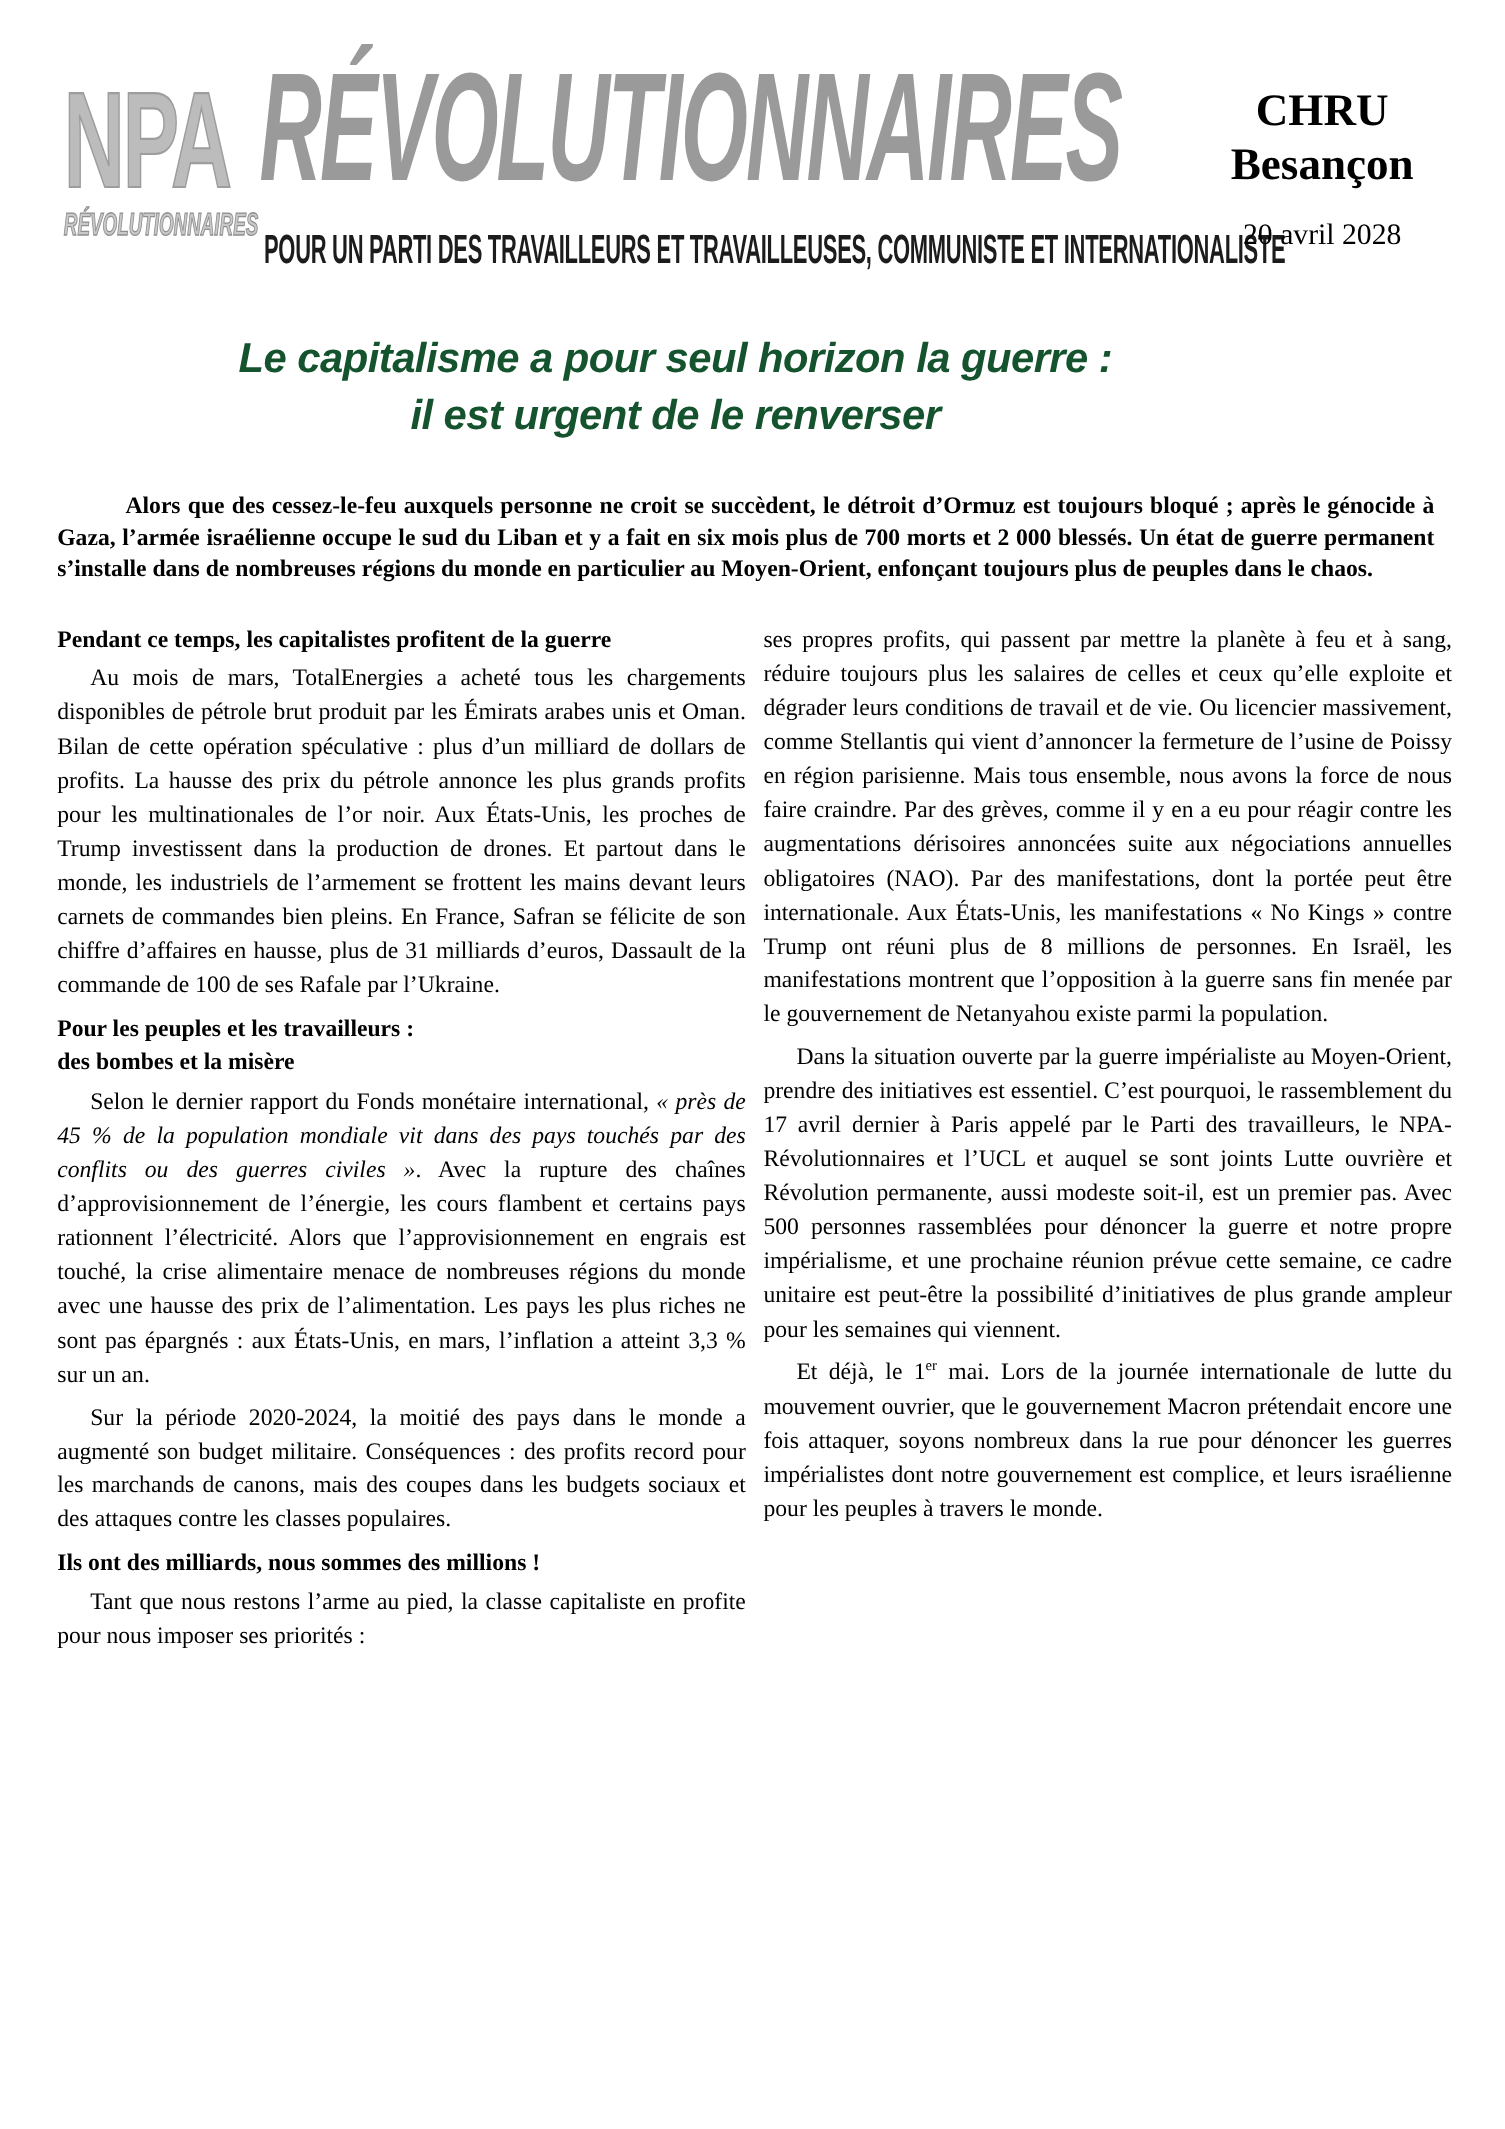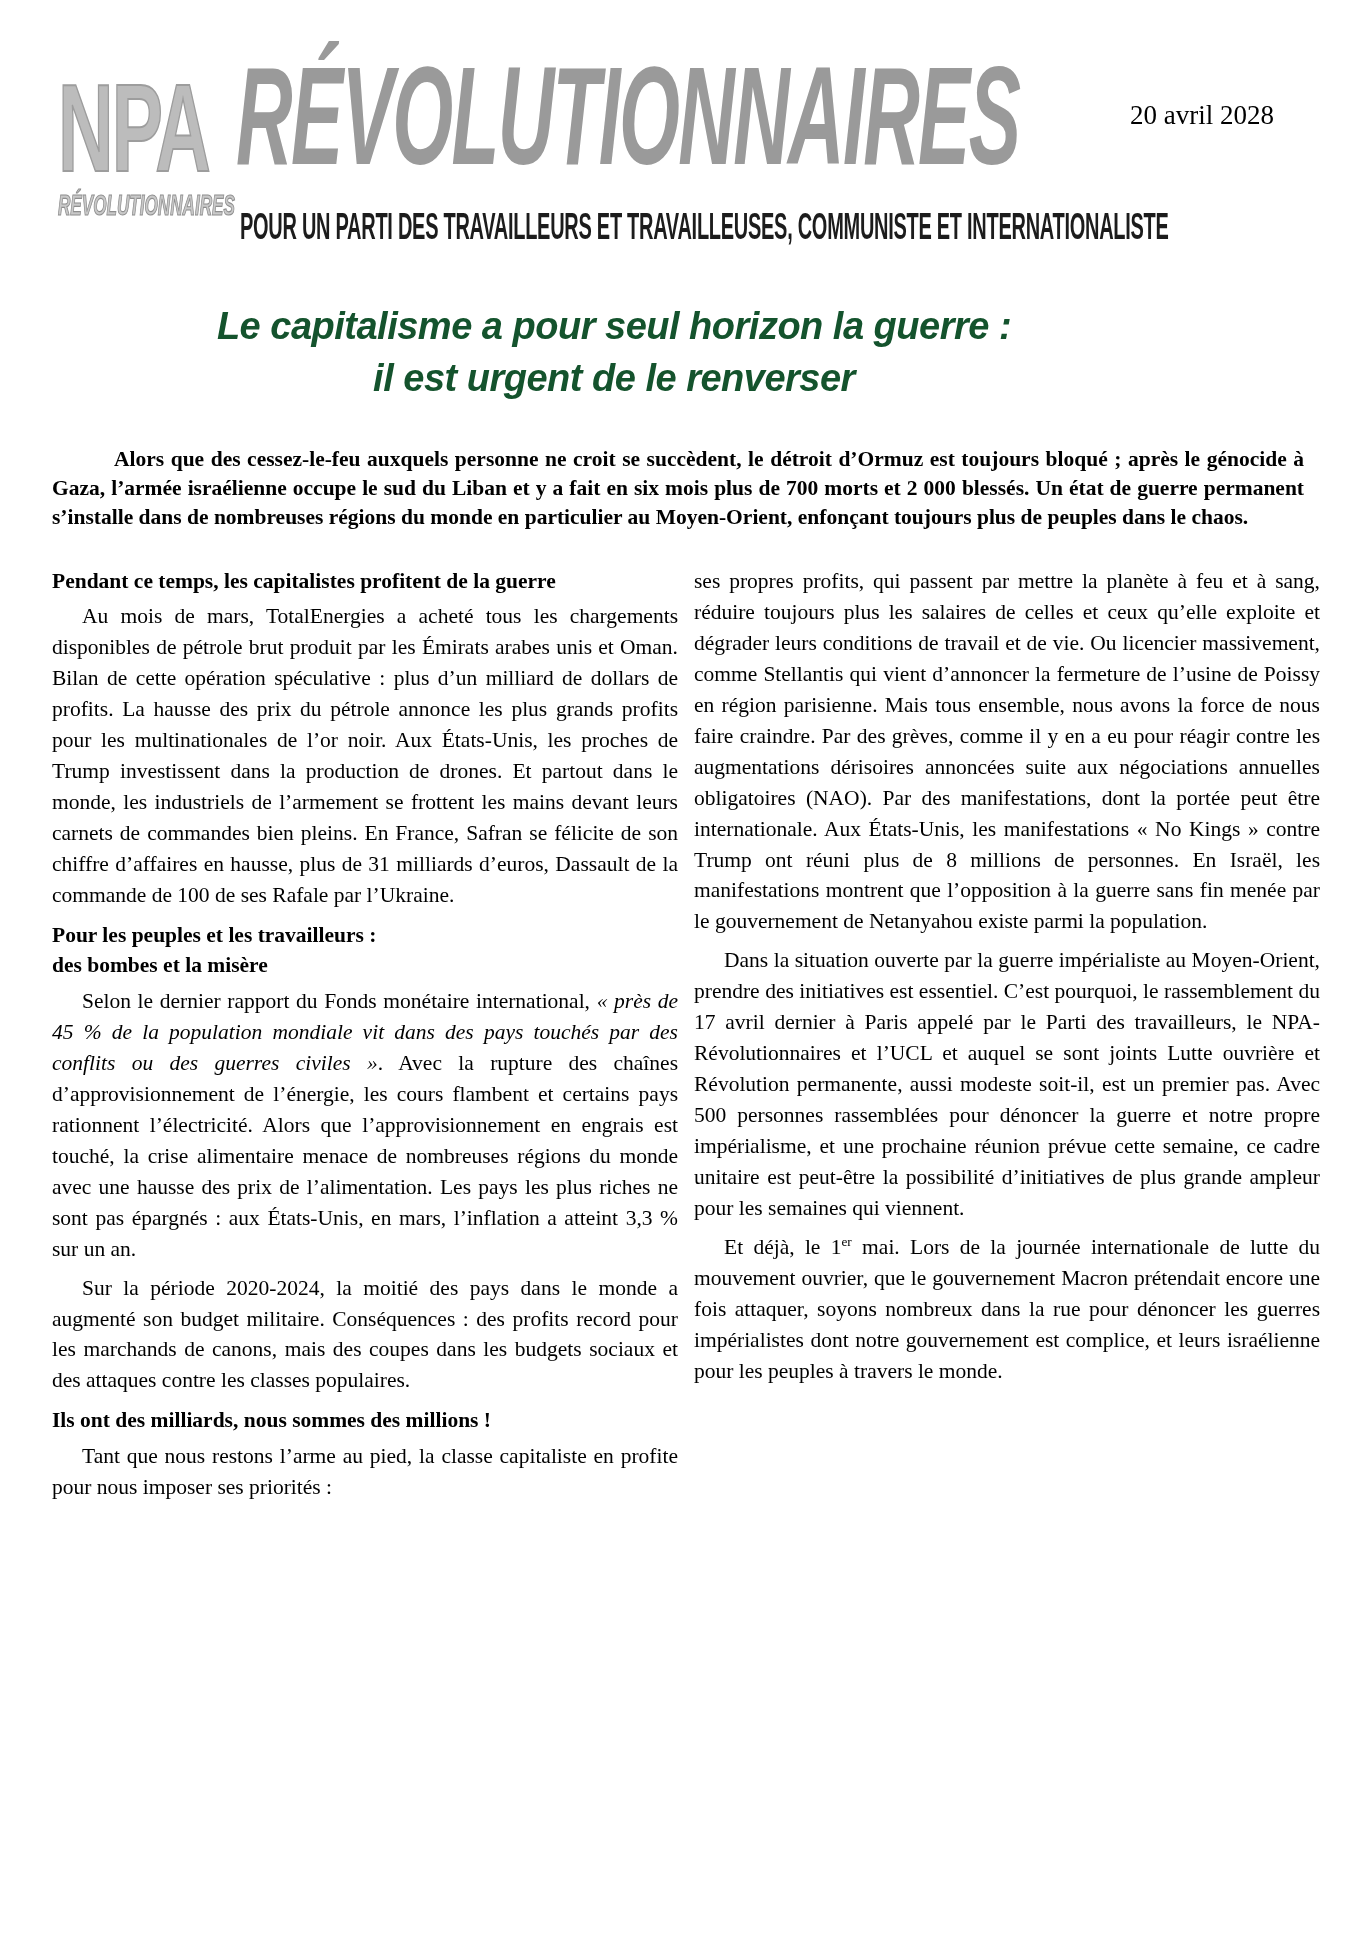--- a/index.html
+++ b/index.html
@@ -144,20 +144,24 @@
   <header class="masthead">
     <div class="logo">
       <div class="logo-npa">NPA</div>
       <div class="logo-sub">RÉVOLUTIONNAIRES</div>
     </div>
 
     <div class="mast-title">RÉVOLUTIONNAIRES</div>
     <div class="mast-tagline">POUR UN PARTI DES TRAVAILLEURS ET TRAVAILLEUSES, COMMUNISTE ET INTERNATIONALISTE</div>
 
     <div class="edition">
+      <div class="edition-place">
+        <div>CHRU</div>
+        <div>Besançon</div>
+      </div>
       <div class="edition-date">20 avril 2028</div>
     </div>
   </header>
 
   <h1 class="headline">
     <span>Le capitalisme a pour seul horizon la guerre :</span><br>
     <span>il est urgent de le renverser</span>
   </h1>
 
   <p class="lede">Alors que des cessez-le-feu auxquels personne ne croit se succèdent, le détroit d’Ormuz est toujours bloqué ; après le génocide à Gaza, l’armée israélienne occupe le sud du Liban et y a fait en six mois plus de 700 morts et 2 000 blessés. Un état de guerre permanent s’installe dans de nombreuses régions du monde en particulier au Moyen-Orient, enfonçant toujours plus de peuples dans le chaos.</p>

